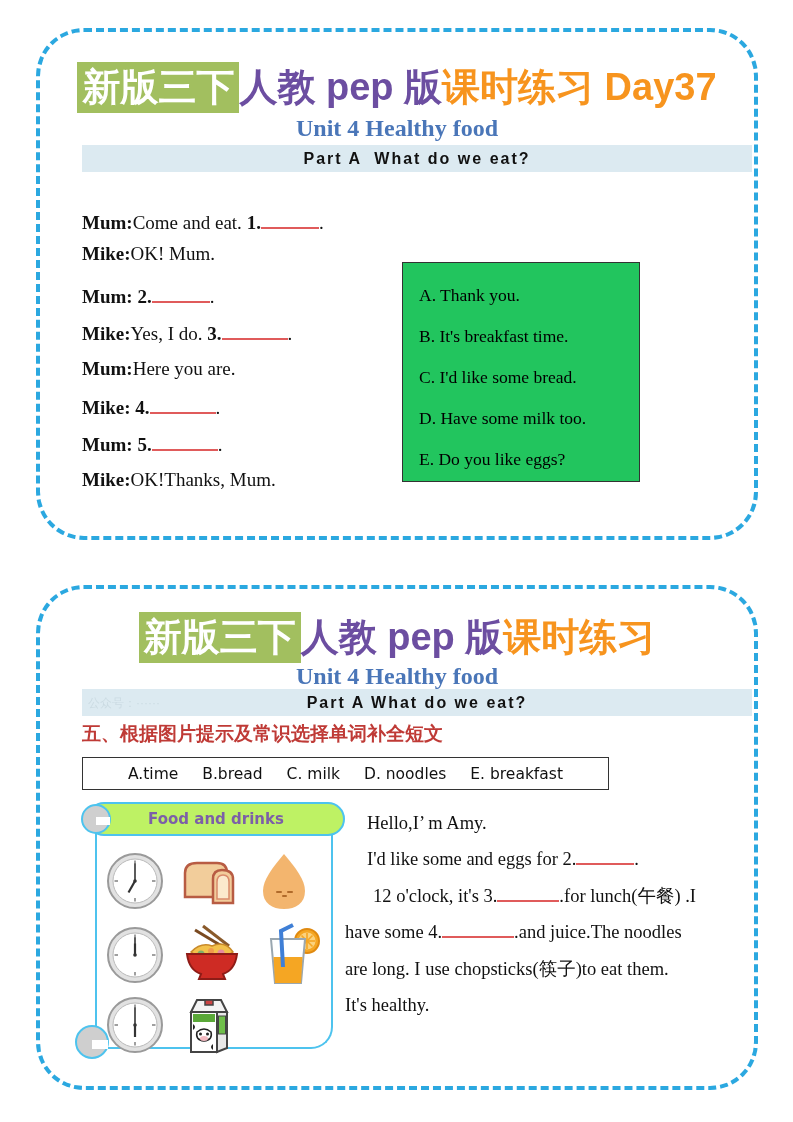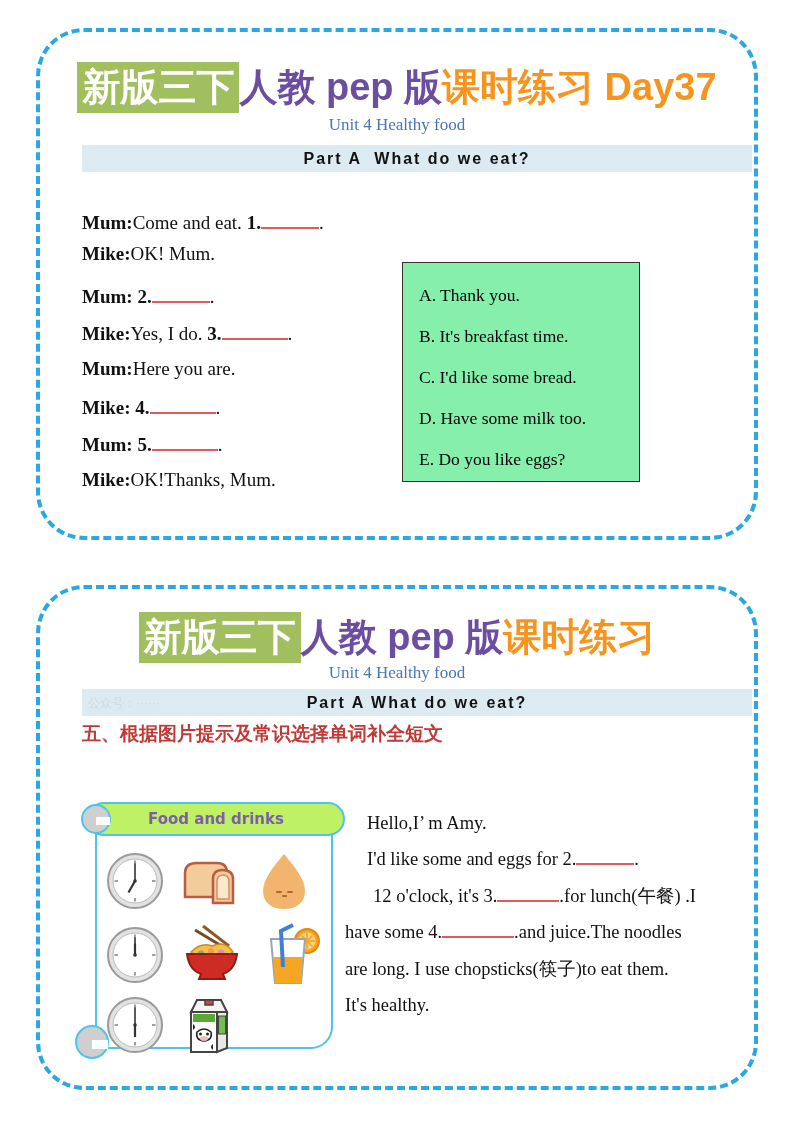--- a/index.html
+++ b/index.html
@@ -14,21 +14,21 @@
   .title-row {
     position:absolute; left:0; right:0; display:flex; justify-content:center; align-items:center;
     font-family:"Liberation Sans", sans-serif; font-weight:bold; font-size:38px; white-space:pre;
   }
   .title-badge { background:#A2BF5F; color:#ffffff; padding:0 5px; }
   .title-purple { color:#6C4EA1; }
   .title-orange { color:#F7941E; }
 
   .unit-title {
     position:absolute; left:0; right:0; text-align:center;
-    color:#4A76B8; font-weight:normal; font-size:17px; font-family:"Liberation Serif", serif;
+    color:#4A76B8; font-weight:bold; font-size:24px; font-family:"Liberation Serif", serif;
   }
   .part-bar {
     position:absolute; left:42px; right:2px; height:27px; background:#DCEAF1;
     display:flex; justify-content:center; align-items:center;
   }
   .part-bar-text {
     font-family:"Liberation Sans", sans-serif; font-weight:bold; font-size:16px;
     letter-spacing:2px; color:#111; white-space:pre;
   }
   .watermark {
@@ -42,21 +42,21 @@
   .dlg-line {
     position:absolute; left:42px; font-size:19px; color:#111; white-space:pre-wrap;
   }
   .dlg-line b { font-family:"Liberation Serif", serif; }
   .blank {
     display:inline-block; height:1em; border-bottom:2px solid #E05B5B; vertical-align:baseline;
   }
   .w58{width:58px;} .w62{width:62px;} .w66{width:66px;} .w72{width:72px;} .w76{width:76px;}
   .options-box {
     position:absolute; left:362px; top:230px; width:238px; height:220px;
-    border:1.5px solid #333; background:#86efac; padding:12px 0 0 16px;
+    border:1.5px solid #333; background:#22c55e; padding:12px 0 0 16px;
   }
   .option-item { font-size:17.5px; line-height:41px; white-space:pre; }
 
   .wordbank-box {
     position:absolute; left:42px; top:168px; width:527px; height:33px;
     border:1.5px solid #333; display:flex; justify-content:center; align-items:center; gap:24px;
     font-family:"DejaVu Sans", sans-serif; font-size:15.5px; color:#111;
   }
 
   
@@ -122,20 +122,27 @@
   <div class="title-row" style="top:23px;">
     <span class="title-badge">新版三下</span><span class="title-purple">人教 pep 版</span><span class="title-orange">课时练习</span>
   </div>
   <div class="unit-title" style="top:74px;">Unit 4 Healthy food</div>
   <div class="part-bar" style="top:100px;">
     <span class="watermark">公众号：······</span>
     <span class="part-bar-text">Part A What do we eat?</span>
   </div>
   <div class="section-title" style="top:132px;">五、根据图片提示及常识选择单词补全短文</div>
 
+  <div class="wordbank-box">
+    <span>A.time</span>
+    <span>B.bread</span>
+    <span>C. milk</span>
+    <span>D. noodles</span>
+    <span>E. breakfast</span>
+  </div>
 
   <div class="scroll-card">
     <div class="scroll-body"></div>
     <div class="curl-bottom"></div>
     <div class="scroll-capsule">
       <span class="scroll-capsule-text">Food and drinks</span>
     </div>
     <div class="curl-top"></div>
 
     <div class="icon-row" style="top:48px;">

